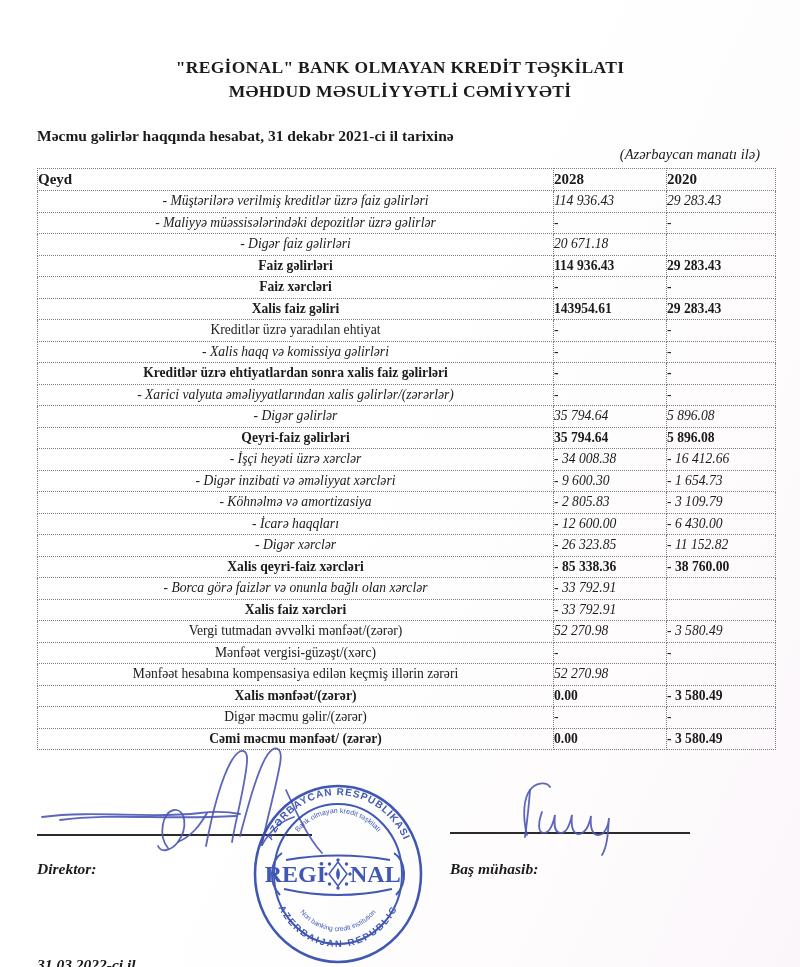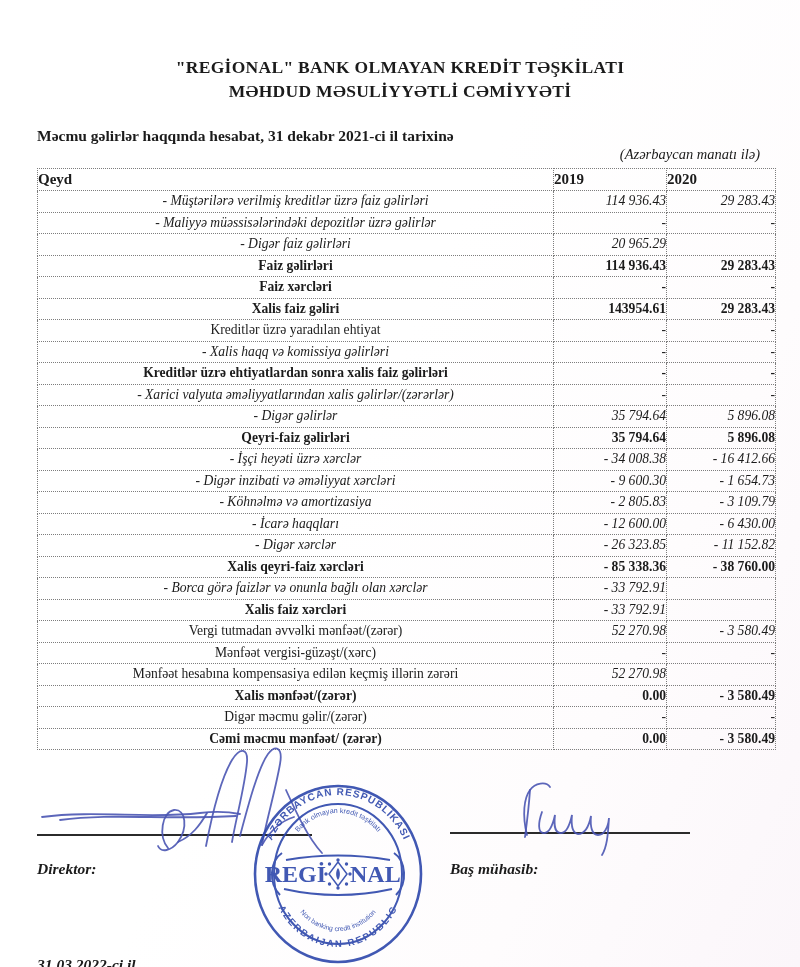--- a/index.html
+++ b/index.html
@@ -16,21 +16,21 @@
     position:absolute;left:37px;top:168px;width:738px;
     border-collapse:collapse;table-layout:fixed;
   }
   table.report th, table.report td{
     border:1px dotted #7d7d7d;overflow:hidden;white-space:nowrap;
     font-family:"Liberation Serif", serif;
   }
   table.report th{height:21px;font-size:15px;font-weight:700;text-align:left;padding:0;}
   table.report td{height:20.5px;font-size:13.6px;padding:0;}
   td.lbl{padding-left:7px;text-align:center;}
-  td.val{padding-right:10px;text-align:right;font-size:14px;}
+  td.val{padding-right:10px;text-align:left;font-size:14px;}
   .st-italic{font-style:italic;}
   .st-bold{font-weight:700;}
   .st-regular{}
   .sig-line{position:absolute;border-top:2px solid #2b2b2b;height:0;}
   .line-left{left:37px;top:834px;width:275px;}
   .line-right{left:450px;top:832px;width:240px;}
   .foot-label{position:absolute;font-size:15.5px;font-weight:700;font-style:italic;}
   .director{left:37px;top:860px;}
   .date{left:37px;top:936px;margin-top:20px;}
   .accountant{left:450px;top:860px;}
@@ -53,38 +53,38 @@
 
 <table class="report">
   <colgroup>
       <col style="width:516px">
       <col style="width:113px">
       <col style="width:109px">
     </colgroup>
   <thead>
       <tr>
         <th>Qeyd</th>
-        <th>2019</th>
+        <th>2028</th>
         <th>2020</th>
       </tr>
     </thead>
   <tbody>
       <tr>
         <td class="lbl st-italic">- Müştərilərə verilmiş kreditlər üzrə faiz gəlirləri</td>
         <td class="val st-italic">114 936.43</td>
         <td class="val st-italic">29 283.43</td>
       </tr>
       <tr>
         <td class="lbl st-italic">- Maliyyə müəssisələrindəki depozitlər üzrə gəlirlər</td>
         <td class="val st-italic">-</td>
         <td class="val st-italic">-</td>
       </tr>
       <tr>
         <td class="lbl st-italic">- Digər faiz gəlirləri</td>
-        <td class="val st-italic">20 965.29</td>
+        <td class="val st-italic">20 671.18</td>
         <td class="val st-italic"></td>
       </tr>
       <tr>
         <td class="lbl st-bold">Faiz gəlirləri</td>
         <td class="val st-bold">114 936.43</td>
         <td class="val st-bold">29 283.43</td>
       </tr>
       <tr>
         <td class="lbl st-bold">Faiz xərcləri</td>
         <td class="val st-bold">-</td>

